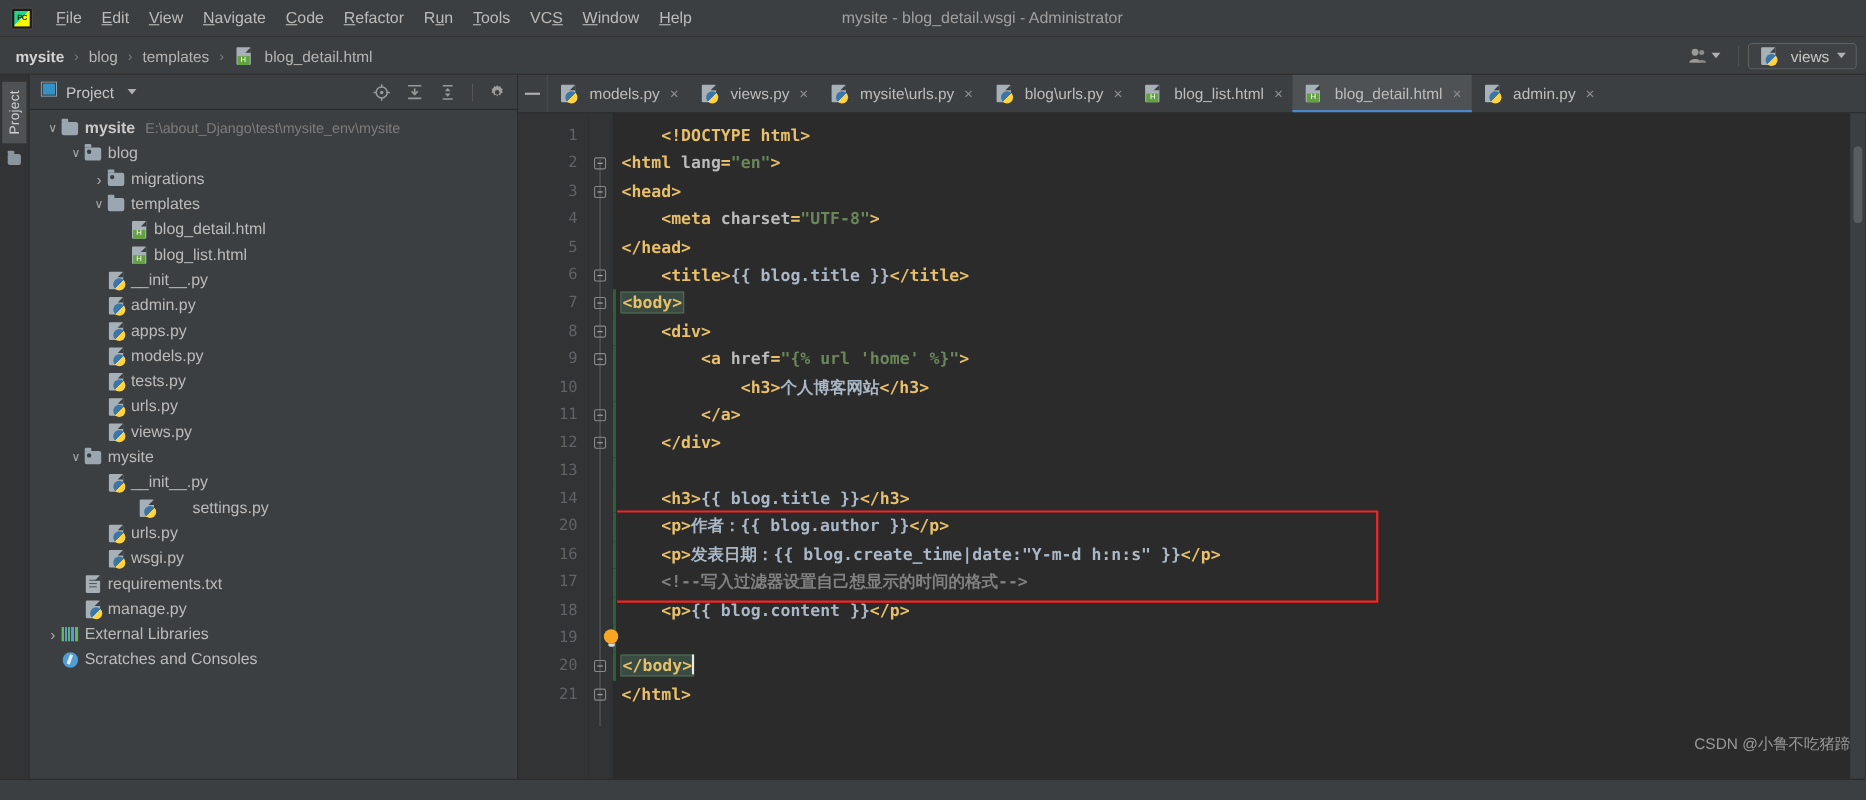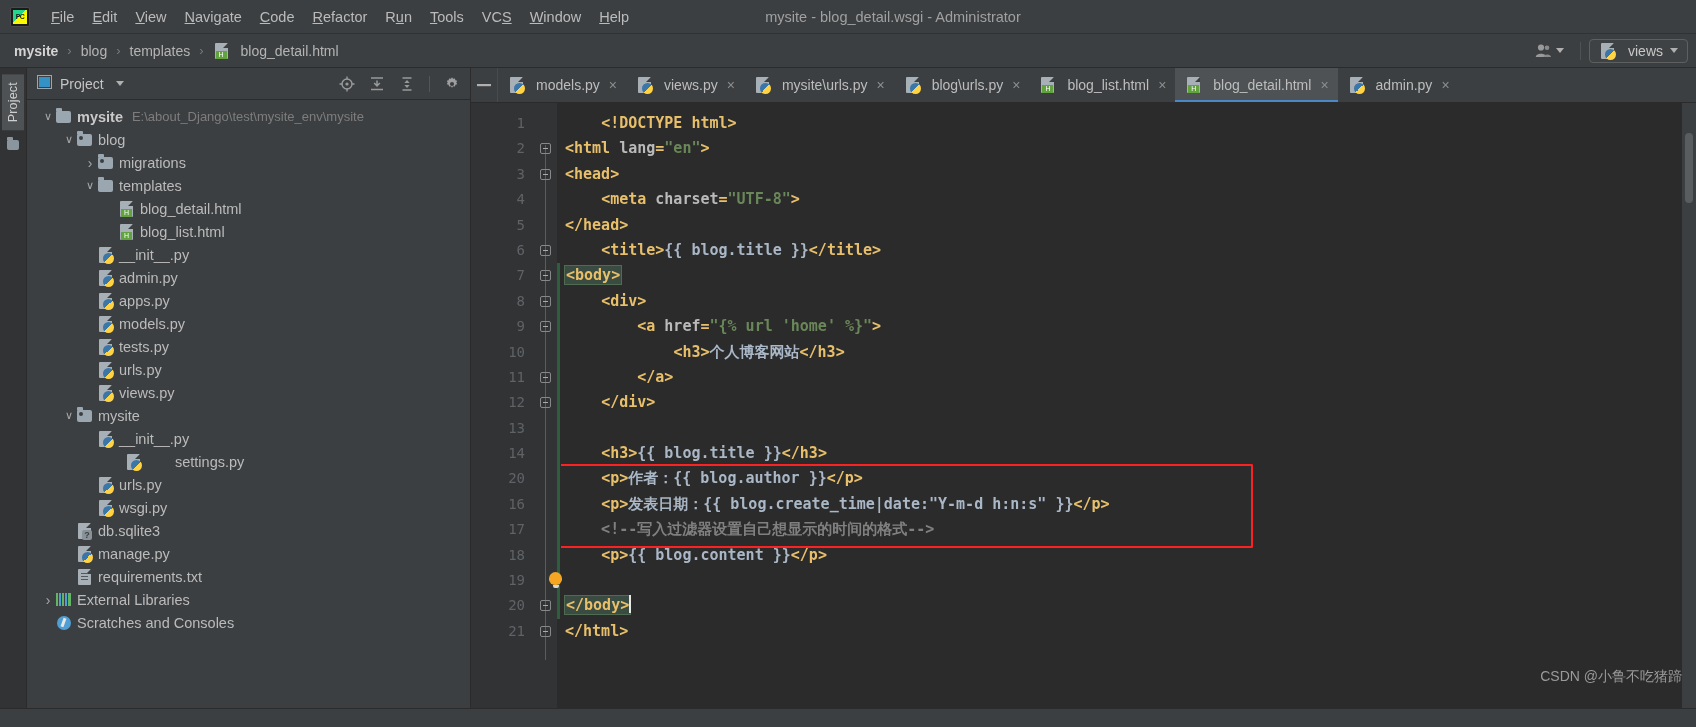--- a/index.html
+++ b/index.html
@@ -686,39 +686,32 @@
           <div class="node" style="padding-left: 56px;">
             <span class="arrow"></span>
             <span class="node-icon">
               <span class="ic-file ic-py"></span>
             </span>
             <span class="node-label">wsgi.py</span>
           </div>
           <div class="node" style="padding-left: 35px;">
             <span class="arrow"></span>
             <span class="node-icon">
-              <span class="ic-file ic-db"></span>
-            </span>
-            <span class="node-label">db.sqlite3</span>
-          </div>
-          <div class="node" style="padding-left: 35px;">
-            <span class="arrow"></span>
-            <span class="node-icon">
-              <span class="ic-file ic-py"></span>
-            </span>
-            <span class="node-label">manage.py</span>
-          </div>
-          <div class="node" style="padding-left: 35px;">
-            <span class="arrow"></span>
-            <span class="node-icon">
               <span class="ic-file ic-txt">
                 <span class="lines"></span>
               </span>
             </span>
             <span class="node-label">requirements.txt</span>
+          </div>
+          <div class="node" style="padding-left: 35px;">
+            <span class="arrow"></span>
+            <span class="node-icon">
+              <span class="ic-file ic-py"></span>
+            </span>
+            <span class="node-label">manage.py</span>
           </div>
           <div class="node" style="padding-left: 14px;">
             <span class="arrow" style="font-size: 14px;">›</span>
             <span class="node-icon">
               <span class="ic-lib"></span>
             </span>
             <span class="node-label">External Libraries</span>
           </div>
           <div class="node" style="padding-left: 14px;">
             <span class="arrow"></span>

